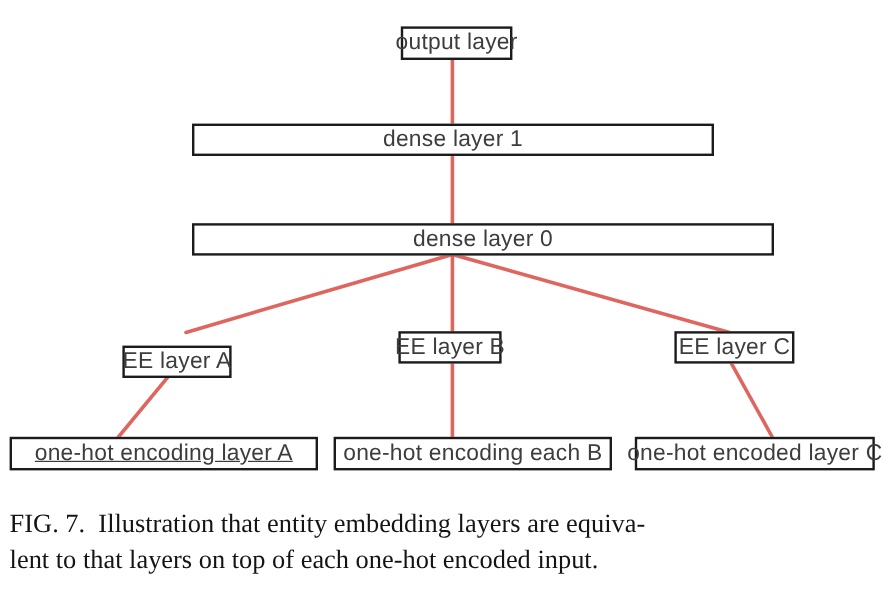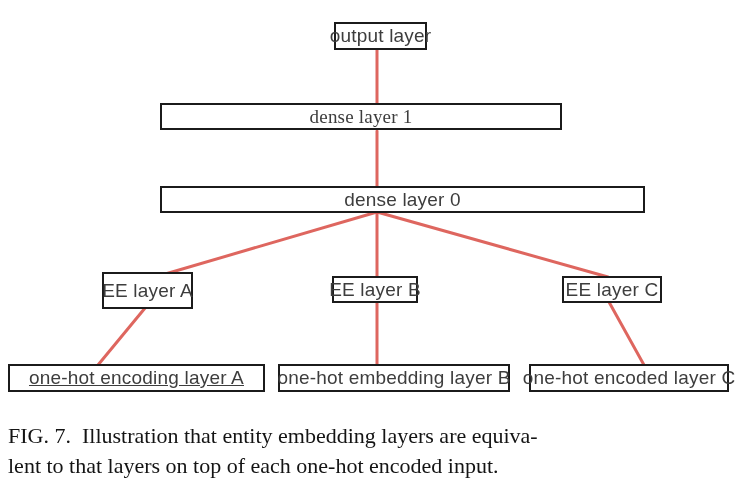--- a/index.html
+++ b/index.html
@@ -35,23 +35,23 @@
     background: #ffffff;
     display: flex;
     align-items: center;
     justify-content: center;
     font-size: 19px;
     color: var(--node-text, #3d3d3d);
     letter-spacing: 0.2px;
     white-space: nowrap;
   }
   .node-output   { left: 334px; top: 22px;  width: 93px;  height: 28px; }
-  .node-dense1   { left: 160px; top: 103px; width: 402px; height: 27px; font-family: Liberation Serif, serif; }
+  .node-dense1   { left: 160px; top: 103px; width: 435px; height: 27px; }
   .node-dense0   { left: 160px; top: 186px; width: 485px; height: 27px; }
-  .node-ee-a     { left: 102px; top: 272px; width: 91px;  height: 37px; }
+  .node-ee-a     { left: 102px; top: 288px; width: 91px;  height: 27px; }
   .node-ee-b     { left: 332px; top: 276px; width: 86px;  height: 27px; }
   .node-ee-c     { left: 562px; top: 276px; width: 100px;  height: 27px; }
   .node-onehot-a { left: 8px;   top: 364px; width: 257px; height: 28px; text-decoration: underline; }
   .node-onehot-b { left: 278px; top: 364px; width: 232px; height: 28px; }
   .node-onehot-c { left: 529px; top: 364px; width: 200px; height: 28px; }
   .caption {
     position: absolute;
     left: 8px;
     top: 421px;
     width: 728px;
@@ -103,21 +103,21 @@
 
   <div class="node node-ee-c">
     <span>EE layer C</span>
   </div>
 
   <div class="node node-onehot-a">
     <span>one-hot encoding layer A</span>
   </div>
 
   <div class="node node-onehot-b">
-    <span>one-hot embedding layer B</span>
+    <span>one-hot encoding each B</span>
   </div>
 
   <div class="node node-onehot-c">
     <span>one-hot encoded layer C</span>
   </div>
 
   <div class="caption">
     <span class="cap-line">FIG. 7. Illustration that entity embedding layers are equiva-</span>
     <span class="cap-line">lent to that layers on top of each one-hot encoded input.</span>
   </div>

